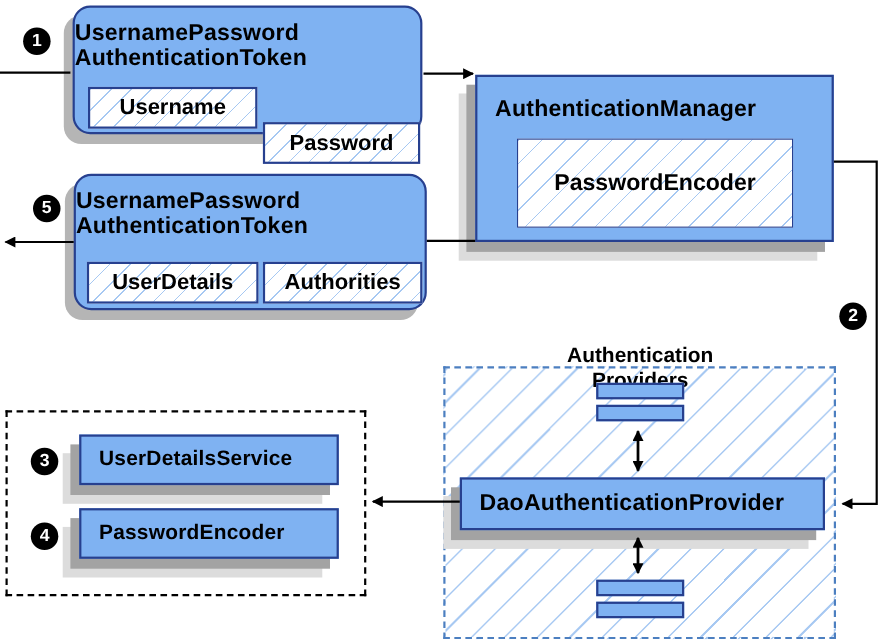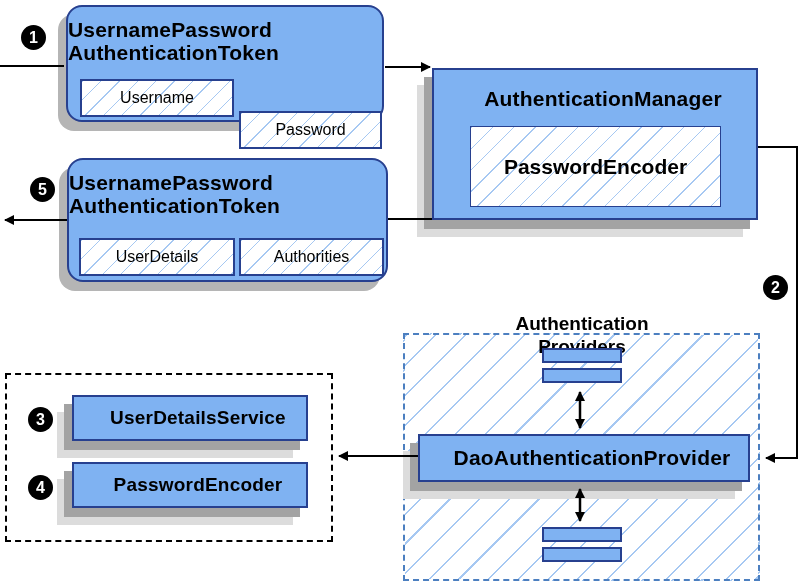--- a/index.html
+++ b/index.html
@@ -23,21 +23,21 @@
   .token-title{
     text-align:left;font-weight:bold;font-size:21px;line-height:23px;
     margin-top:11px;letter-spacing:0.2px;
   }
   .fieldrow .field{
     position:absolute;top:0;height:34px;
     background-color:#fff;
     background-image:repeating-linear-gradient(135deg,var(--hatch-line,#B9D4F6) 0,var(--hatch-line,#B9D4F6) 1px,transparent 1px,transparent 13px);
     border:2px solid var(--node-border,#27408F);
     display:flex;align-items:center;justify-content:center;
-    font-weight:normal;font-size:16px;
+    font-weight:bold;font-size:20px;
   }
   .hatchpanel{
     background-color:#fff;
     background-image:repeating-linear-gradient(135deg,var(--hatch-line,#9CC1EE) 0,var(--hatch-line,#9CC1EE) 1px,transparent 1px,transparent 15px);
     border:1.5px solid var(--node-border,#27408F);
     display:flex;align-items:center;justify-content:center;
     font-weight:bold;font-size:21px;
   }
   .groupbox-dashed{
     border:2px dashed var(--group-dashed-border,#4C7FC0);
@@ -45,21 +45,21 @@
     background-image:repeating-linear-gradient(135deg,var(--hatch-line,#9CC1EE) 0,var(--hatch-line,#9CC1EE) 1.5px,transparent 1.5px,transparent 21px);
   }
   .groupbox-dotted{
     border:2px dashed #000;background:#fff;
   }
   .bar{
     background:var(--node-fill,#7FB2F2);
     border:2px solid var(--node-border,#27408F);
   }
   .label-center{
-    display:flex;align-items:center;justify-content:center;
+    display:flex;align-items:center;
     font-weight:bold;letter-spacing:0.2px;padding-left:16px;
   }
   .badge{
     width:25px;height:25px;border-radius:50%;
     background:var(--badge-bg,#000);color:var(--badge-text,#fff);
     font-weight:bold;font-size:16px;line-height:25px;text-align:center;
   }
   .grouptitle{
     text-align:center;font-weight:bold;font-size:19px;line-height:23px;margin-top:48px;
   }

